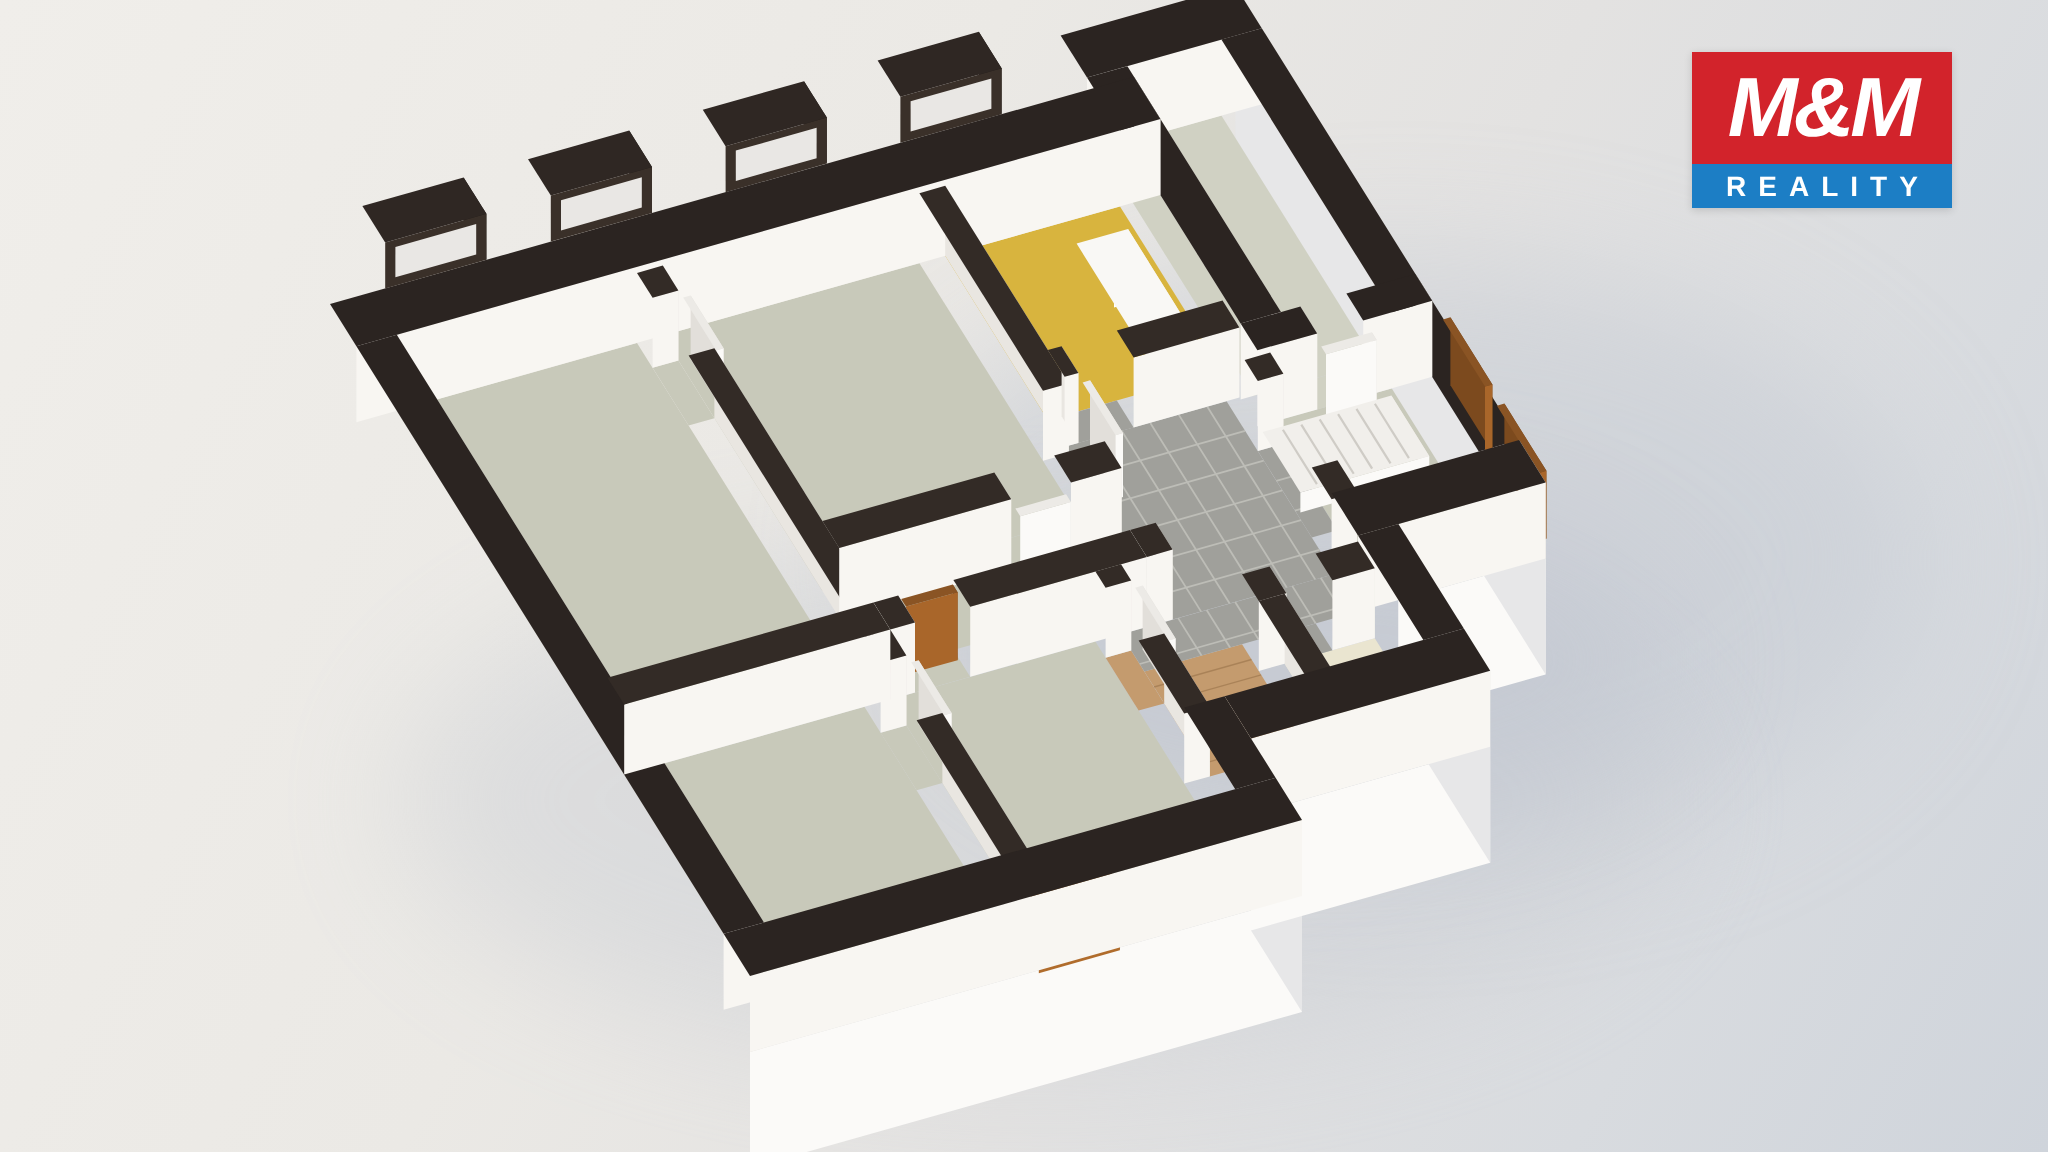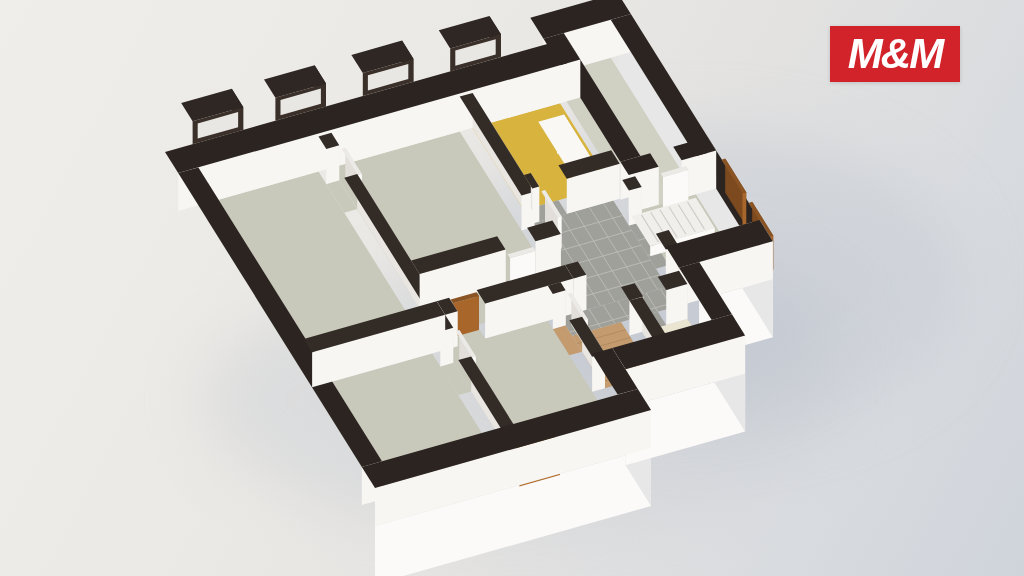--- a/index.html
+++ b/index.html
@@ -246,16 +246,17 @@
         <polygon points="543.7,417.2 559.9,443.1 559.9,475.1 543.7,449.2" fill="#8f5722"></polygon>
         <polygon points="519.4,454.6 559.9,443.1 559.9,475.1 519.4,486.6" fill="#b06c2c"></polygon>
         <polygon points="503.2,428.7 543.7,417.2 559.9,443.1 519.4,454.6" fill="#8a5a26"></polygon>
         <polygon points="524.3,457.7 538.0,453.8 538.0,474.9 524.3,478.8" fill="#4a3014"></polygon>
         <polygon points="541.3,452.9 555.0,449.0 555.0,470.1 541.3,474.0" fill="#4a3014"></polygon>
         <polygon points="637.8,388.9 651.0,410.0 651.0,448.0 637.8,426.9" fill="#e9e6e1"></polygon>
         <polygon points="375.0,488.0 651.0,410.0 651.0,448.0 375.0,526.0" fill="#f8f6f2"></polygon>
         <polygon points="361.8,466.9 637.8,388.9 651.0,410.0 375.0,488.0" fill="#2b2421"></polygon>
       </g>
     </svg>
-  <div class="logo" id="logo" style="right: 64px; top: 26px; width: 130px;">
+  <div class="logo" id="logo" style="right: 48px; top: 26px; width: 130px;">
     <div class="logo-top" id="logo-top" style="background: rgb(210, 35, 43); height: 56px; font-size: 42px;">M&amp;M</div>
+    <div class="logo-bottom" id="logo-bottom" style="background: rgb(28, 126, 197); height: 22px; font-size: 14px; letter-spacing: 6px; text-indent: 6px;">REALITY</div>
   </div>
 </div>
 
 </body></html>

